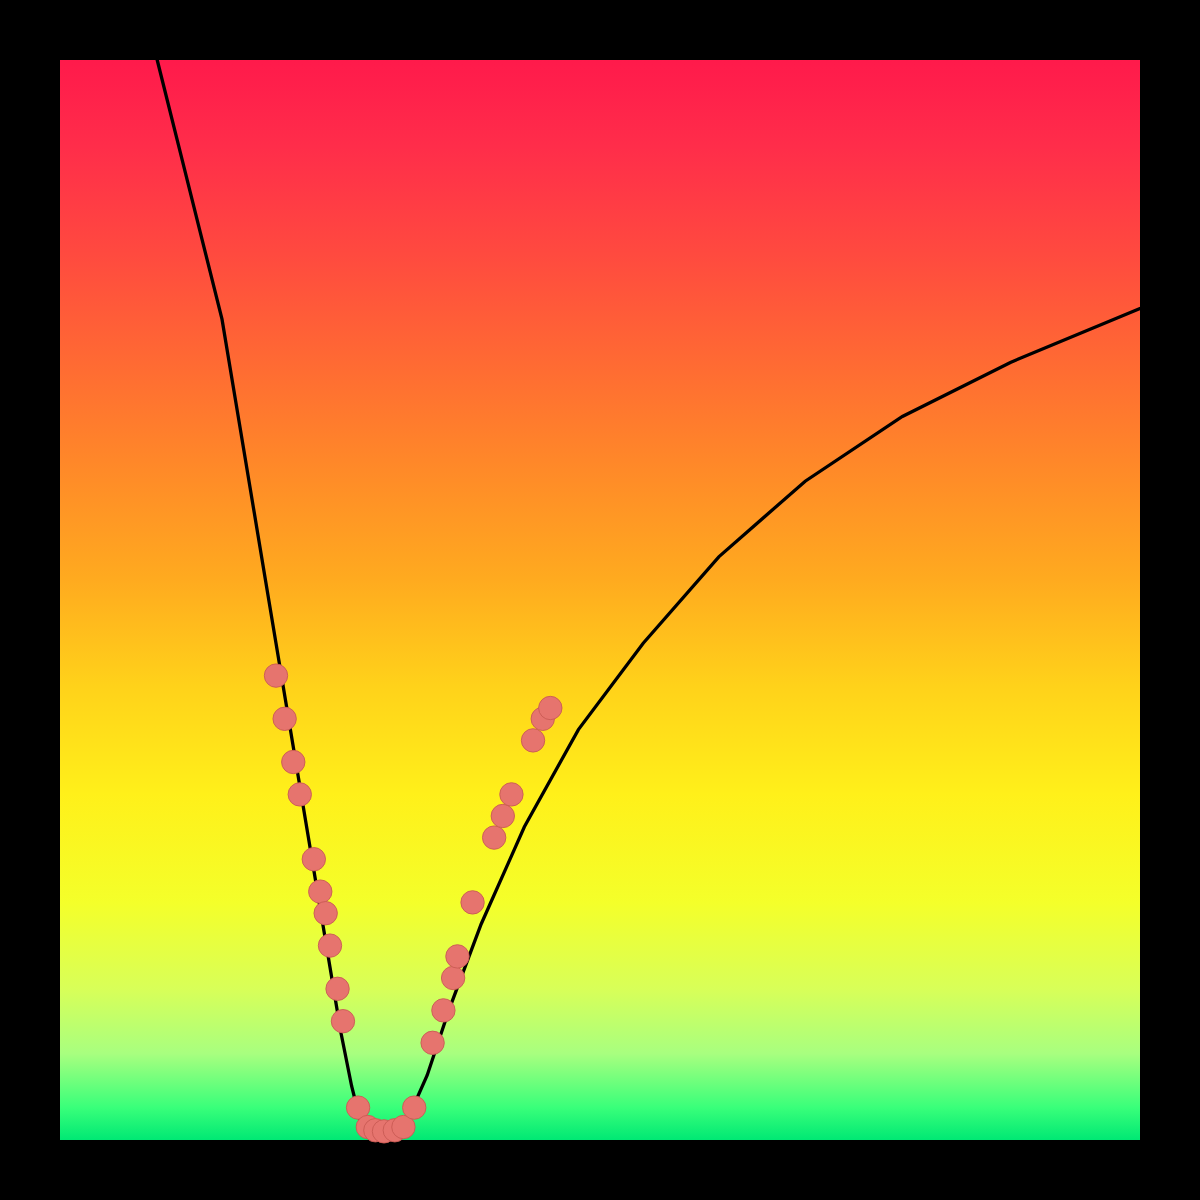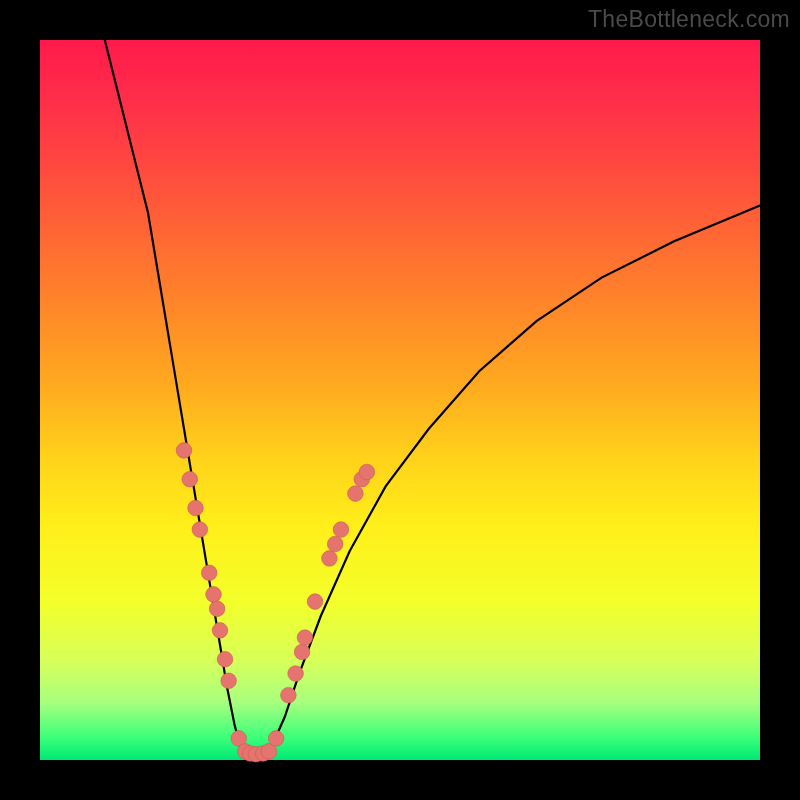--- a/index.html
+++ b/index.html
@@ -65,21 +65,20 @@
   .marker {
     fill: #e6746e;
     stroke: #c95a54;
     stroke-width: 0.6;
   }
 </style>
 </head>
 <body>
 
 <div class="frame">
-  <div class="watermark">TheBottleneck.com</div>
   <div class="plot-area">
     <svg class="curve-layer" viewBox="0 0 720 720">
       <g id="series-group">
           <path d="M 64.80 0.00 L 79.20 57.60 L 93.60 115.20 L 108.00 172.80 L 115.20 216.00 L 122.40 259.20 L 129.60 302.40 L 136.80 345.60 L 144.00 388.80 L 151.20 432.00 L 158.40 475.20 L 165.60 518.40 L 172.80 561.60 L 180.00 604.80 L 187.20 648.00 L 194.40 684.00 L 201.60 712.80 L 201.60 712.80 L 208.80 716.40 L 216.00 717.12 L 223.20 716.40 L 230.40 712.80 L 230.40 709.20 L 244.80 676.80 L 259.20 633.60 L 280.80 576.00 L 309.60 511.20 L 345.60 446.40 L 388.80 388.80 L 439.20 331.20 L 496.80 280.80 L 561.60 237.60 L 633.60 201.60 L 720.00 165.60" class="curve"></path>
         </g>
       <g id="marker-group">
           <circle cx="144.00" cy="410.40" r="7.8" class="marker"></circle>
           <circle cx="149.76" cy="439.20" r="7.8" class="marker"></circle>
           <circle cx="155.52" cy="468.00" r="7.8" class="marker"></circle>
           <circle cx="159.84" cy="489.60" r="7.8" class="marker"></circle>

